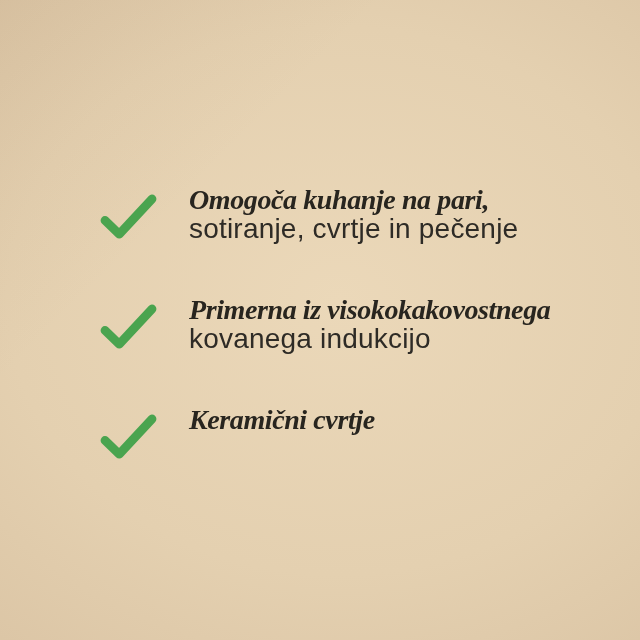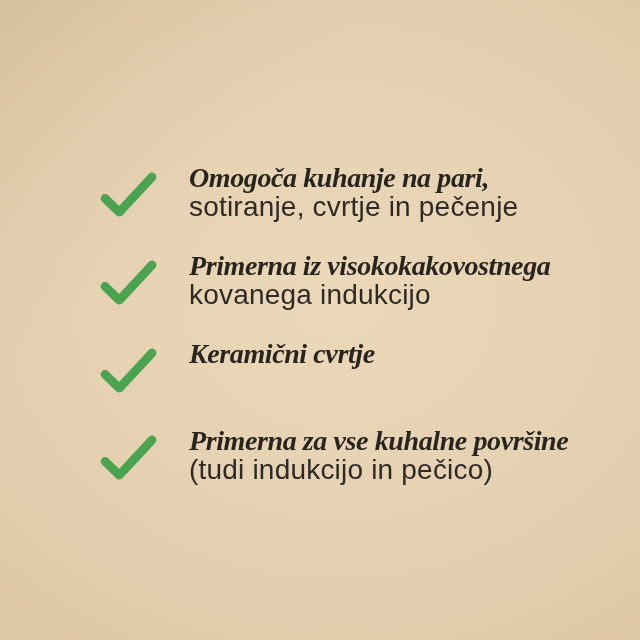--- a/index.html
+++ b/index.html
@@ -24,20 +24,21 @@
     left: 100px;
     top: 163px;
     display: flex;
     flex-direction: column;
     gap: 31px;
   }
   .row {
     display: flex;
     align-items: flex-start;
     gap: 32px;
+    margin-top: 22px;
   }
   .check {
     width: 57px;
     height: 47px;
     margin-top: 9px;
     flex: none;
   }
   .textblock {
     display: flex;
     flex-direction: column;
@@ -90,24 +91,15 @@
 
     <div class="row">
       <svg class="check" viewBox="0 0 58 48" aria-hidden="true">
         <path d="M5 27 L19.5 41 L53 5" fill="none" stroke="#4aa44f" stroke-width="9" stroke-linecap="round" stroke-linejoin="round"></path>
       </svg>
       <div class="textblock">
         <div class="headline">Keramični cvrtje</div>
       </div>
     </div>
 
-    <div class="row">
-      <svg class="check" viewBox="0 0 58 48" aria-hidden="true">
-        <path d="M5 27 L19.5 41 L53 5" fill="none" stroke="#4aa44f" stroke-width="9" stroke-linecap="round" stroke-linejoin="round"></path>
-      </svg>
-      <div class="textblock">
-        <div class="headline">Primerna za vse kuhalne površine</div>
-        <div class="subline">(tudi indukcijo in pečico)</div>
-      </div>
-    </div>
 
   </div>
 </div>
 
 </body></html>

